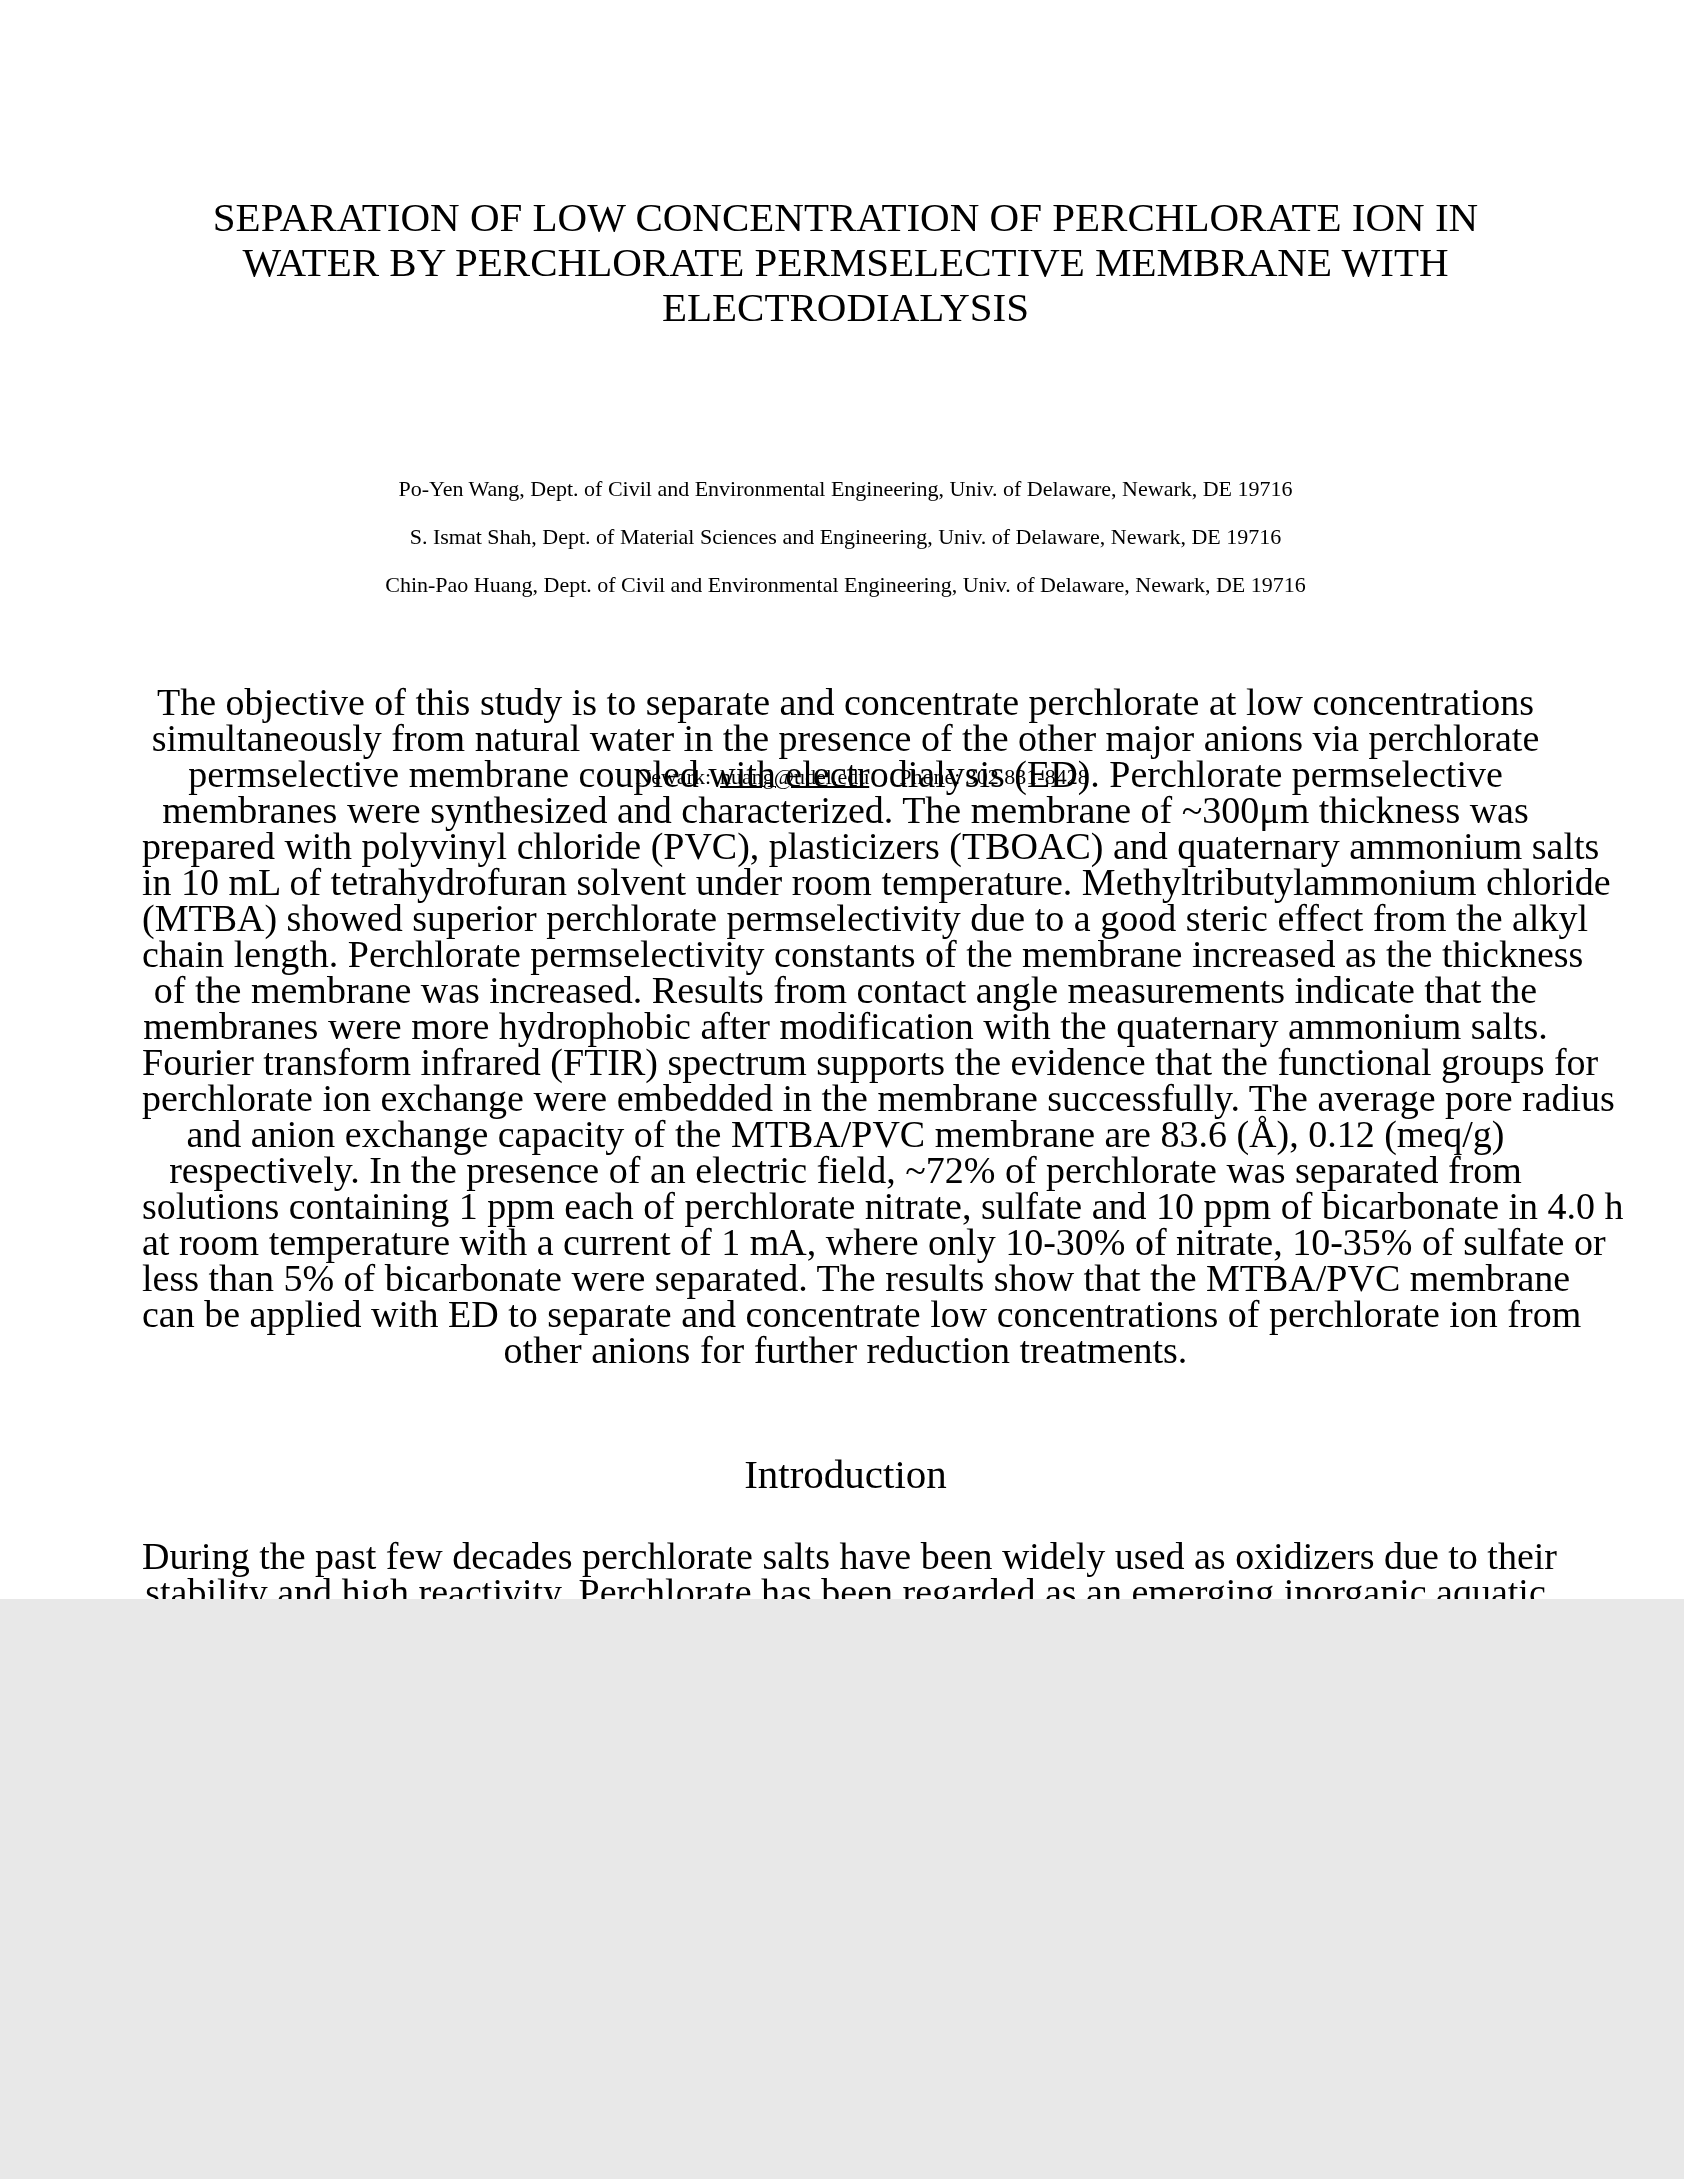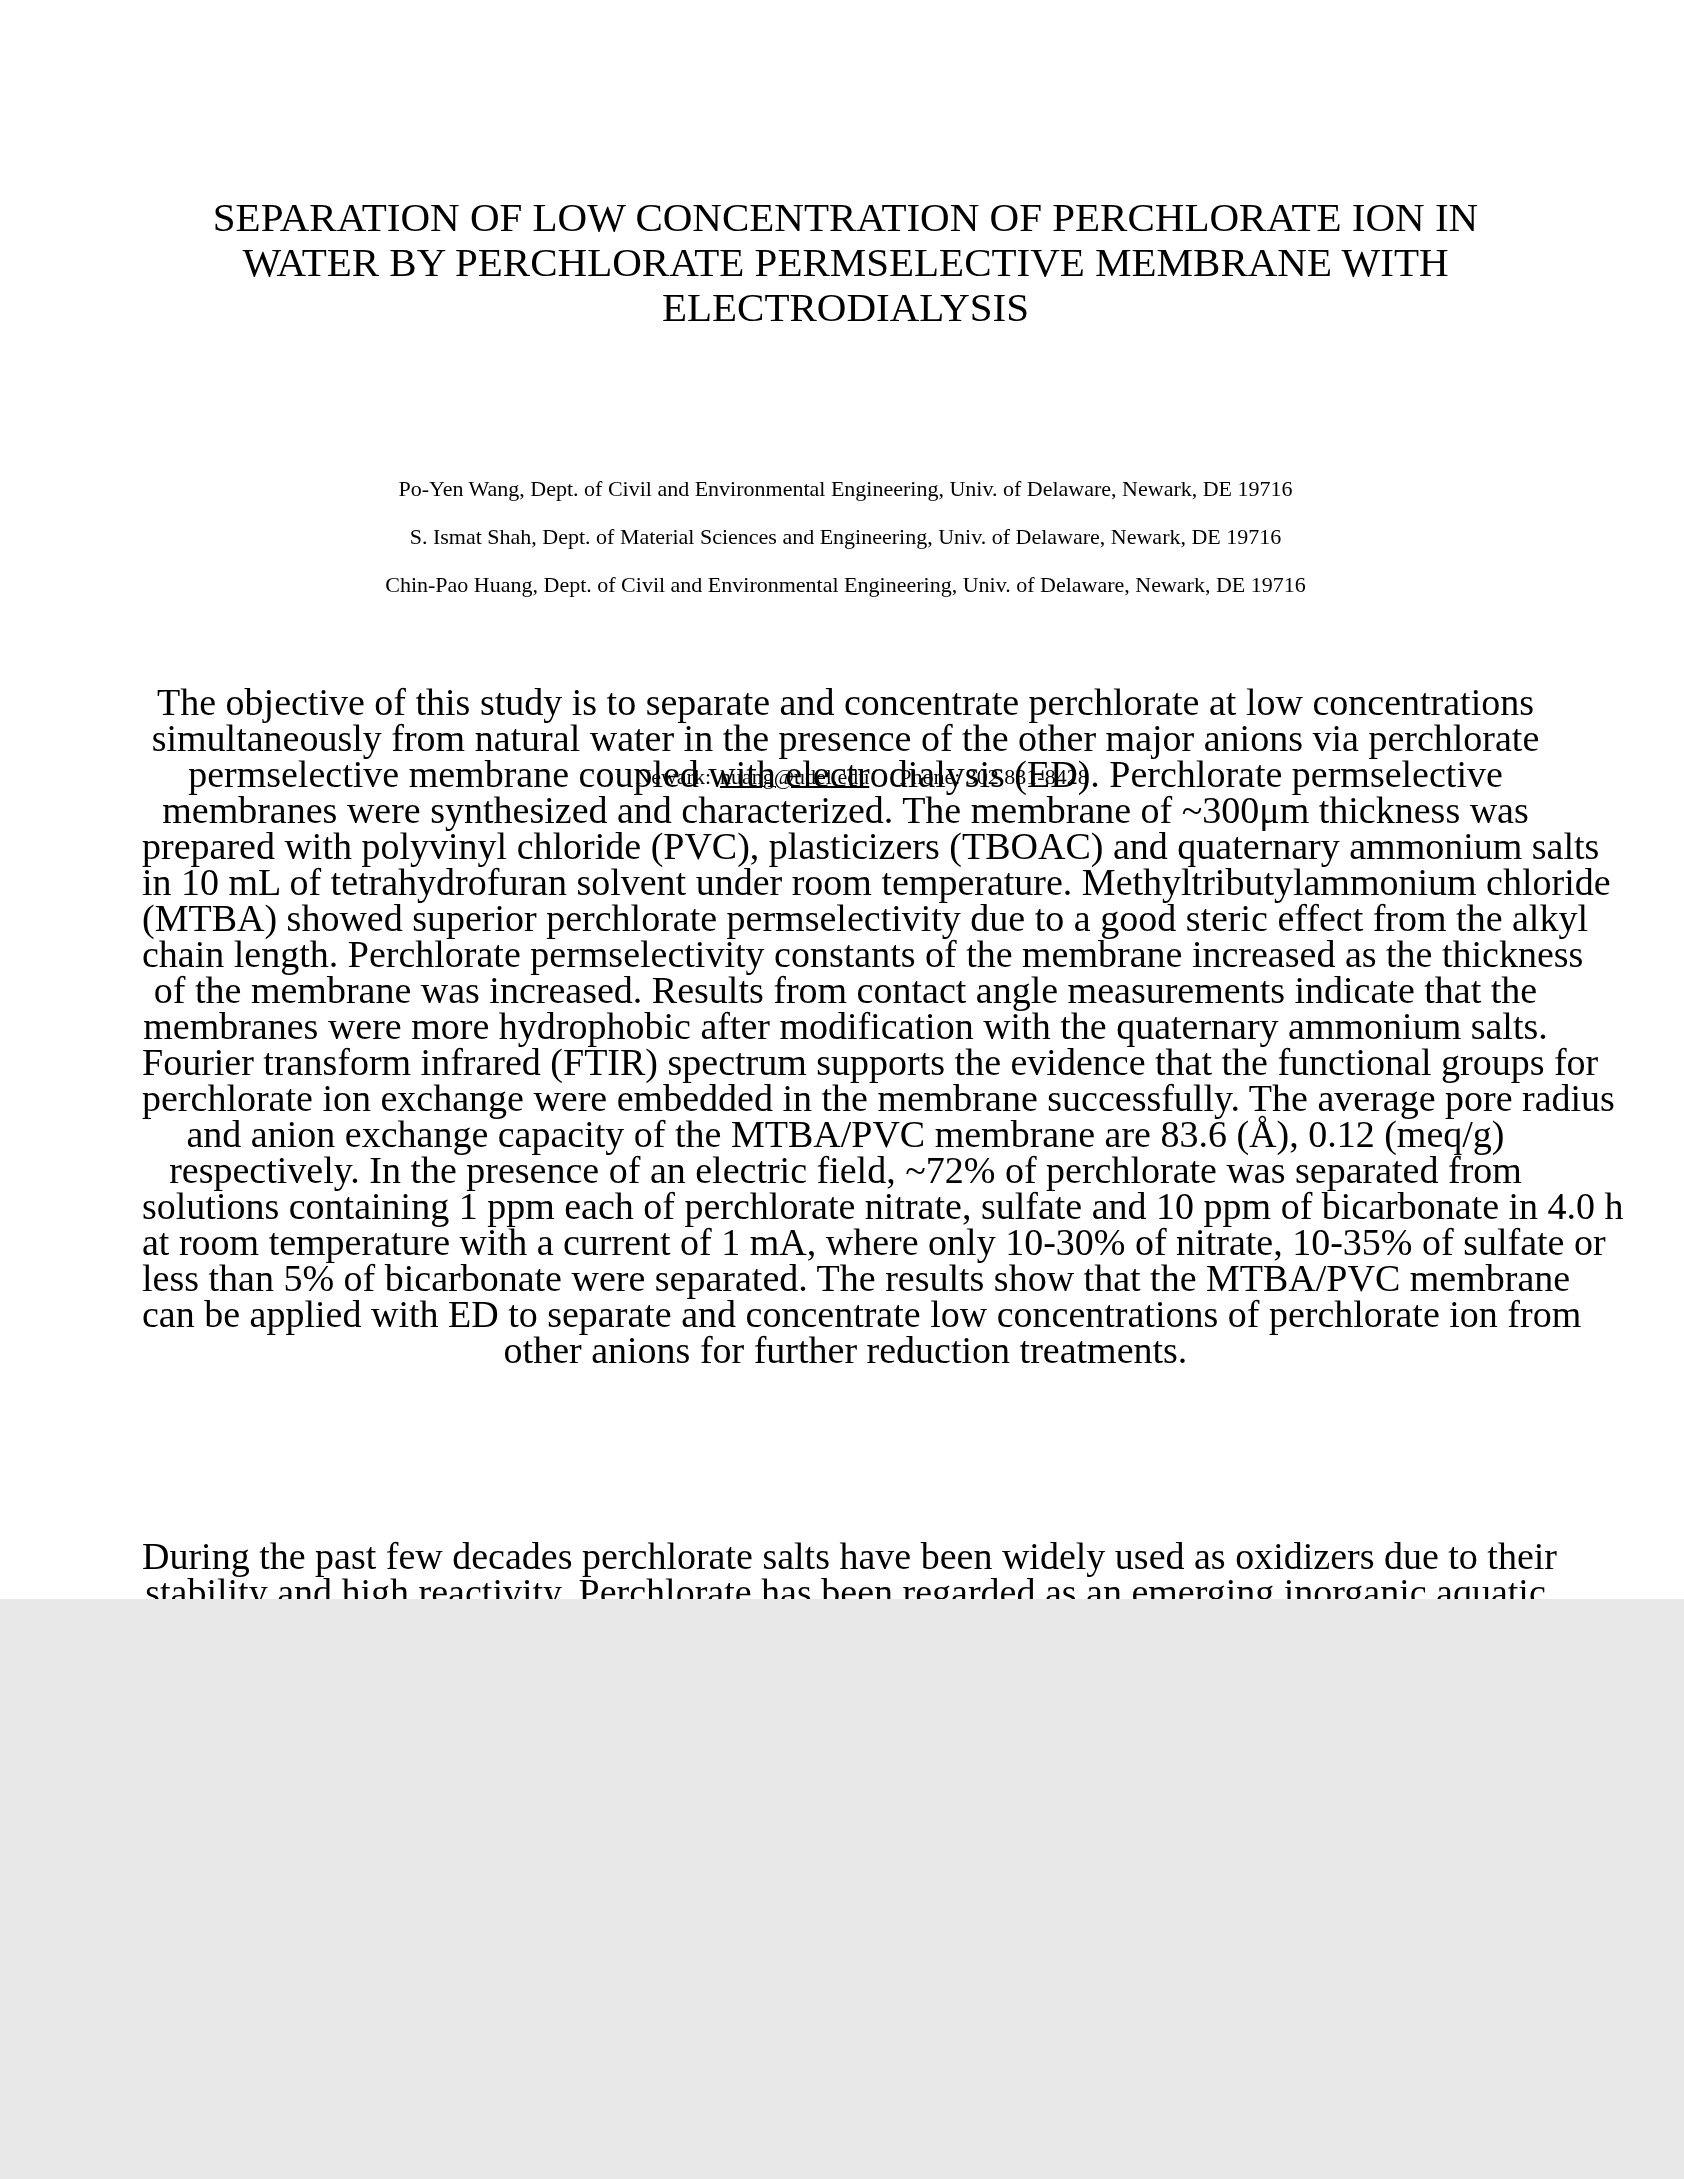--- a/index.html
+++ b/index.html
@@ -100,20 +100,21 @@
 Fourier transform infrared (FTIR) spectrum supports the evidence that the functional groups for
 perchlorate ion exchange were embedded in the membrane successfully. The average pore radius
 and anion exchange capacity of the MTBA/PVC membrane are 83.6 (Å), 0.12 (meq/g)
 respectively. In the presence of an electric field, ~72% of perchlorate was separated from
 solutions containing 1 ppm each of perchlorate nitrate, sulfate and 10 ppm of bicarbonate in 4.0 h
 at room temperature with a current of 1 mA, where only 10-30% of nitrate, 10-35% of sulfate or
 less than 5% of bicarbonate were separated. The results show that the MTBA/PVC membrane
 can be applied with ED to separate and concentrate low concentrations of perchlorate ion from
 other anions for further reduction treatments.</p>
 
+  <h2 class="block centered section-heading introduction-heading">Introduction</h2>
 
   <p class="block body-paragraph introduction-paragraph">During the past few decades perchlorate salts have been widely used as oxidizers due to their
 stability and high reactivity. Perchlorate has been regarded as an emerging inorganic aquatic
 pollutant in the United States (Parker 2009). It has been reported that public drinking water
 supplies serving more than 11 million people in the United States contains detectable perhclorate
 concentrations (NRC 2005). The minimum detection level of perchlorate for data collected under
 the Unregulated Contaminant Monitoring Rule was 4 ppb according to U.S. Environmental
 Protection Agency (US EPA). However, in Japan and the United States, Dyke et al. have showed
 that the average perchlorate concentration of cow milk is 9.4 ± 2.7 μg/L and 5.9 ± 1.8 μg/L,
 respectively. The bioaccumulation process is thought to be the mechanism for elevating

